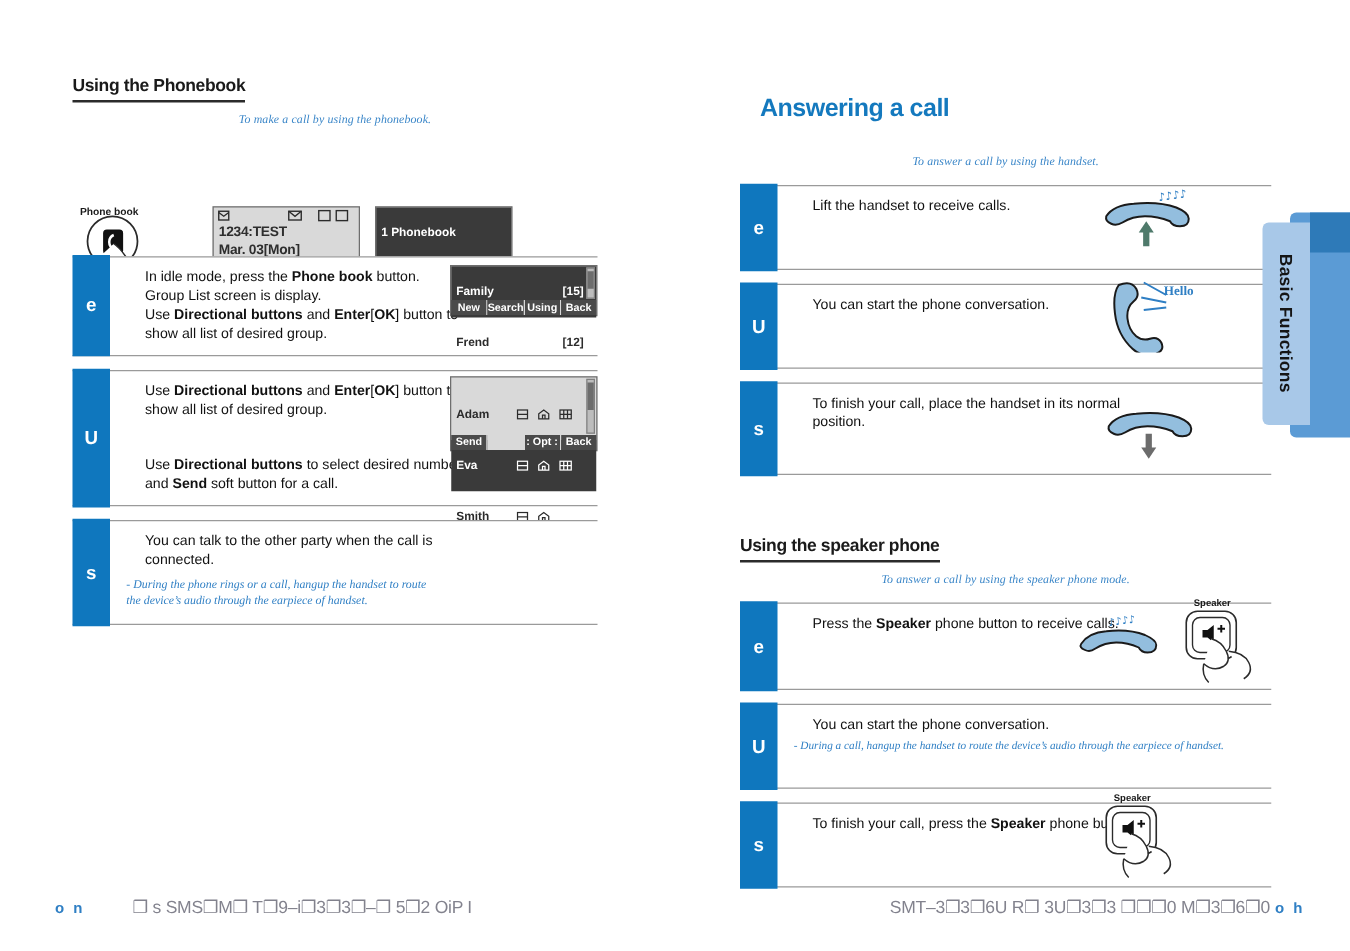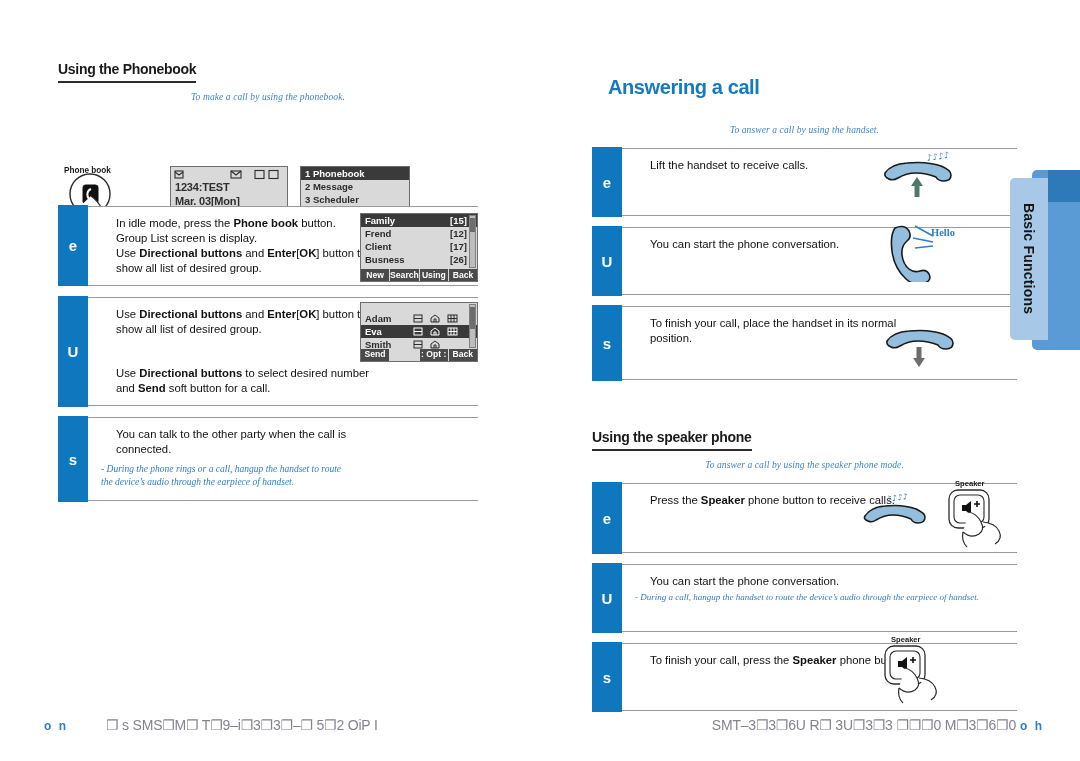--- a/index.html
+++ b/index.html
@@ -47,42 +47,42 @@
     color:#2f7fc4;font-size:9.5px;font-style:italic;font-family:"Liberation Serif",serif;
     line-height:1.38;margin-top:6px;
   }
   .note.tight{margin-top:2px;font-size:9px;}
 
   
   .lcd{
     background:#d9d9d9;border:1.4px solid #6e6e6e;box-sizing:border-box;
     font-family:"Liberation Sans",sans-serif;position:relative;
   }
-  .lcd-line{font-size:9.5px;font-weight:bold;color:#2b2b2b;padding:0 4px;line-height:13px;white-space:nowrap;}
+  .lcd-line{font-size:9.5px;font-weight:bold;color:#2b2b2b;padding:14px 4px;line-height:13px;white-space:nowrap;}
   .lcd-sel{background:#3a3a3a;color:#ffffff;}
   .lcd-soft{
     position:absolute;left:0;right:0;bottom:0;height:12px;display:flex;
   }
   .lcd-soft span{
     flex:1;background:#4a4a4a;color:#fff;font-size:8.6px;font-weight:bold;
     display:flex;align-items:center;justify-content:center;border-right:1px solid #d9d9d9;
     line-height:1;
   }
   .lcd-soft span:last-child{border-right:none;}
   .lcd-soft.right span{background:#4a4a4a;}
   .lcd-soft .blank{background:#d9d9d9;}
 
   
   #idle-screen{position:absolute;left:112px;top:60px;width:118px;height:56px;}
   #idle-screen .statbar{height:13px;position:relative;}
   #idle-screen .bigline{font-size:11px;font-weight:bold;color:#2e2e2e;padding:0 4px;line-height:14px;letter-spacing:-0.2px;}
   
   #menu-screen{position:absolute;left:242px;top:60px;width:110px;height:56px;}
   
-  #group-screen{width:118px;height:69px;position:absolute;right:0;top:6px;}
+  #group-screen{width:118px;height:41px;position:absolute;right:0;top:6px;}
   
   #member-screen{width:118px;height:60px;position:absolute;right:0;top:4px;}
 
   .scrollbar{
     position:absolute;right:1px;top:1px;bottom:13px;width:7px;background:#bdbdbd;border:1px solid #808080;box-sizing:border-box;
   }
   .scrollbar .thumb{position:absolute;left:0;right:0;background:#6d6d6d;}
 
   
   #pb-illus{position:absolute;left:0px;top:60px;width:110px;height:85px;}

